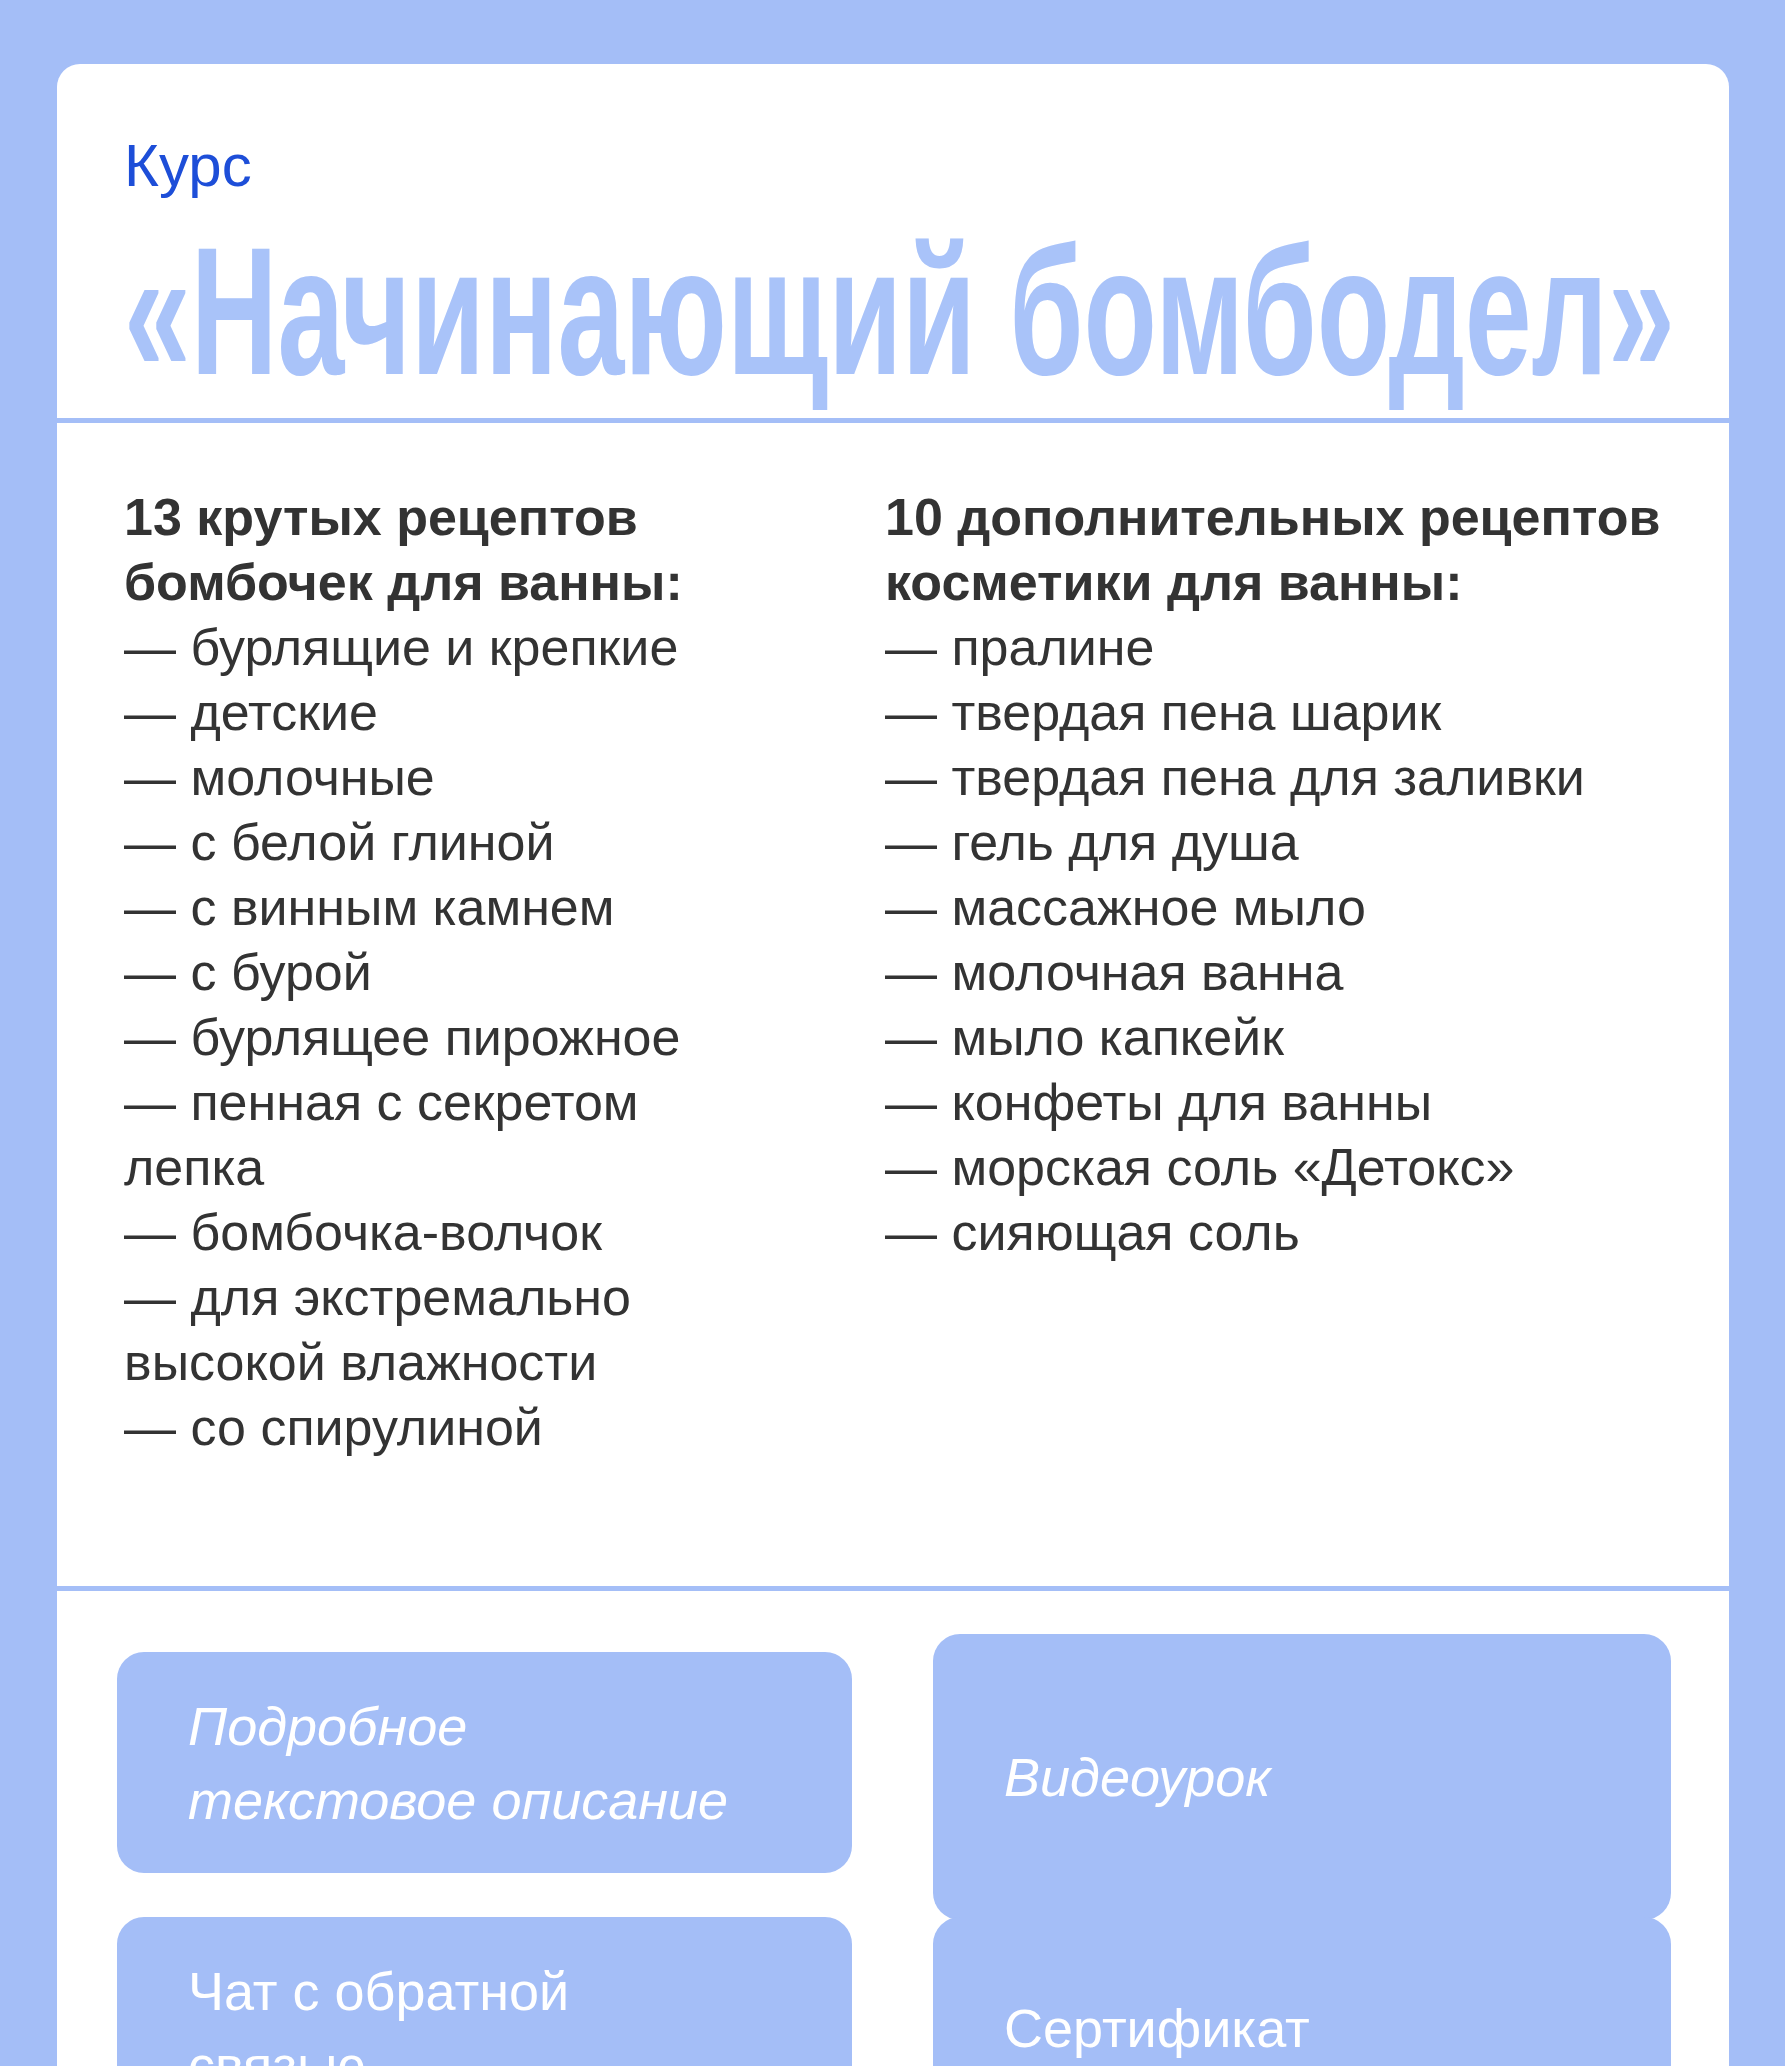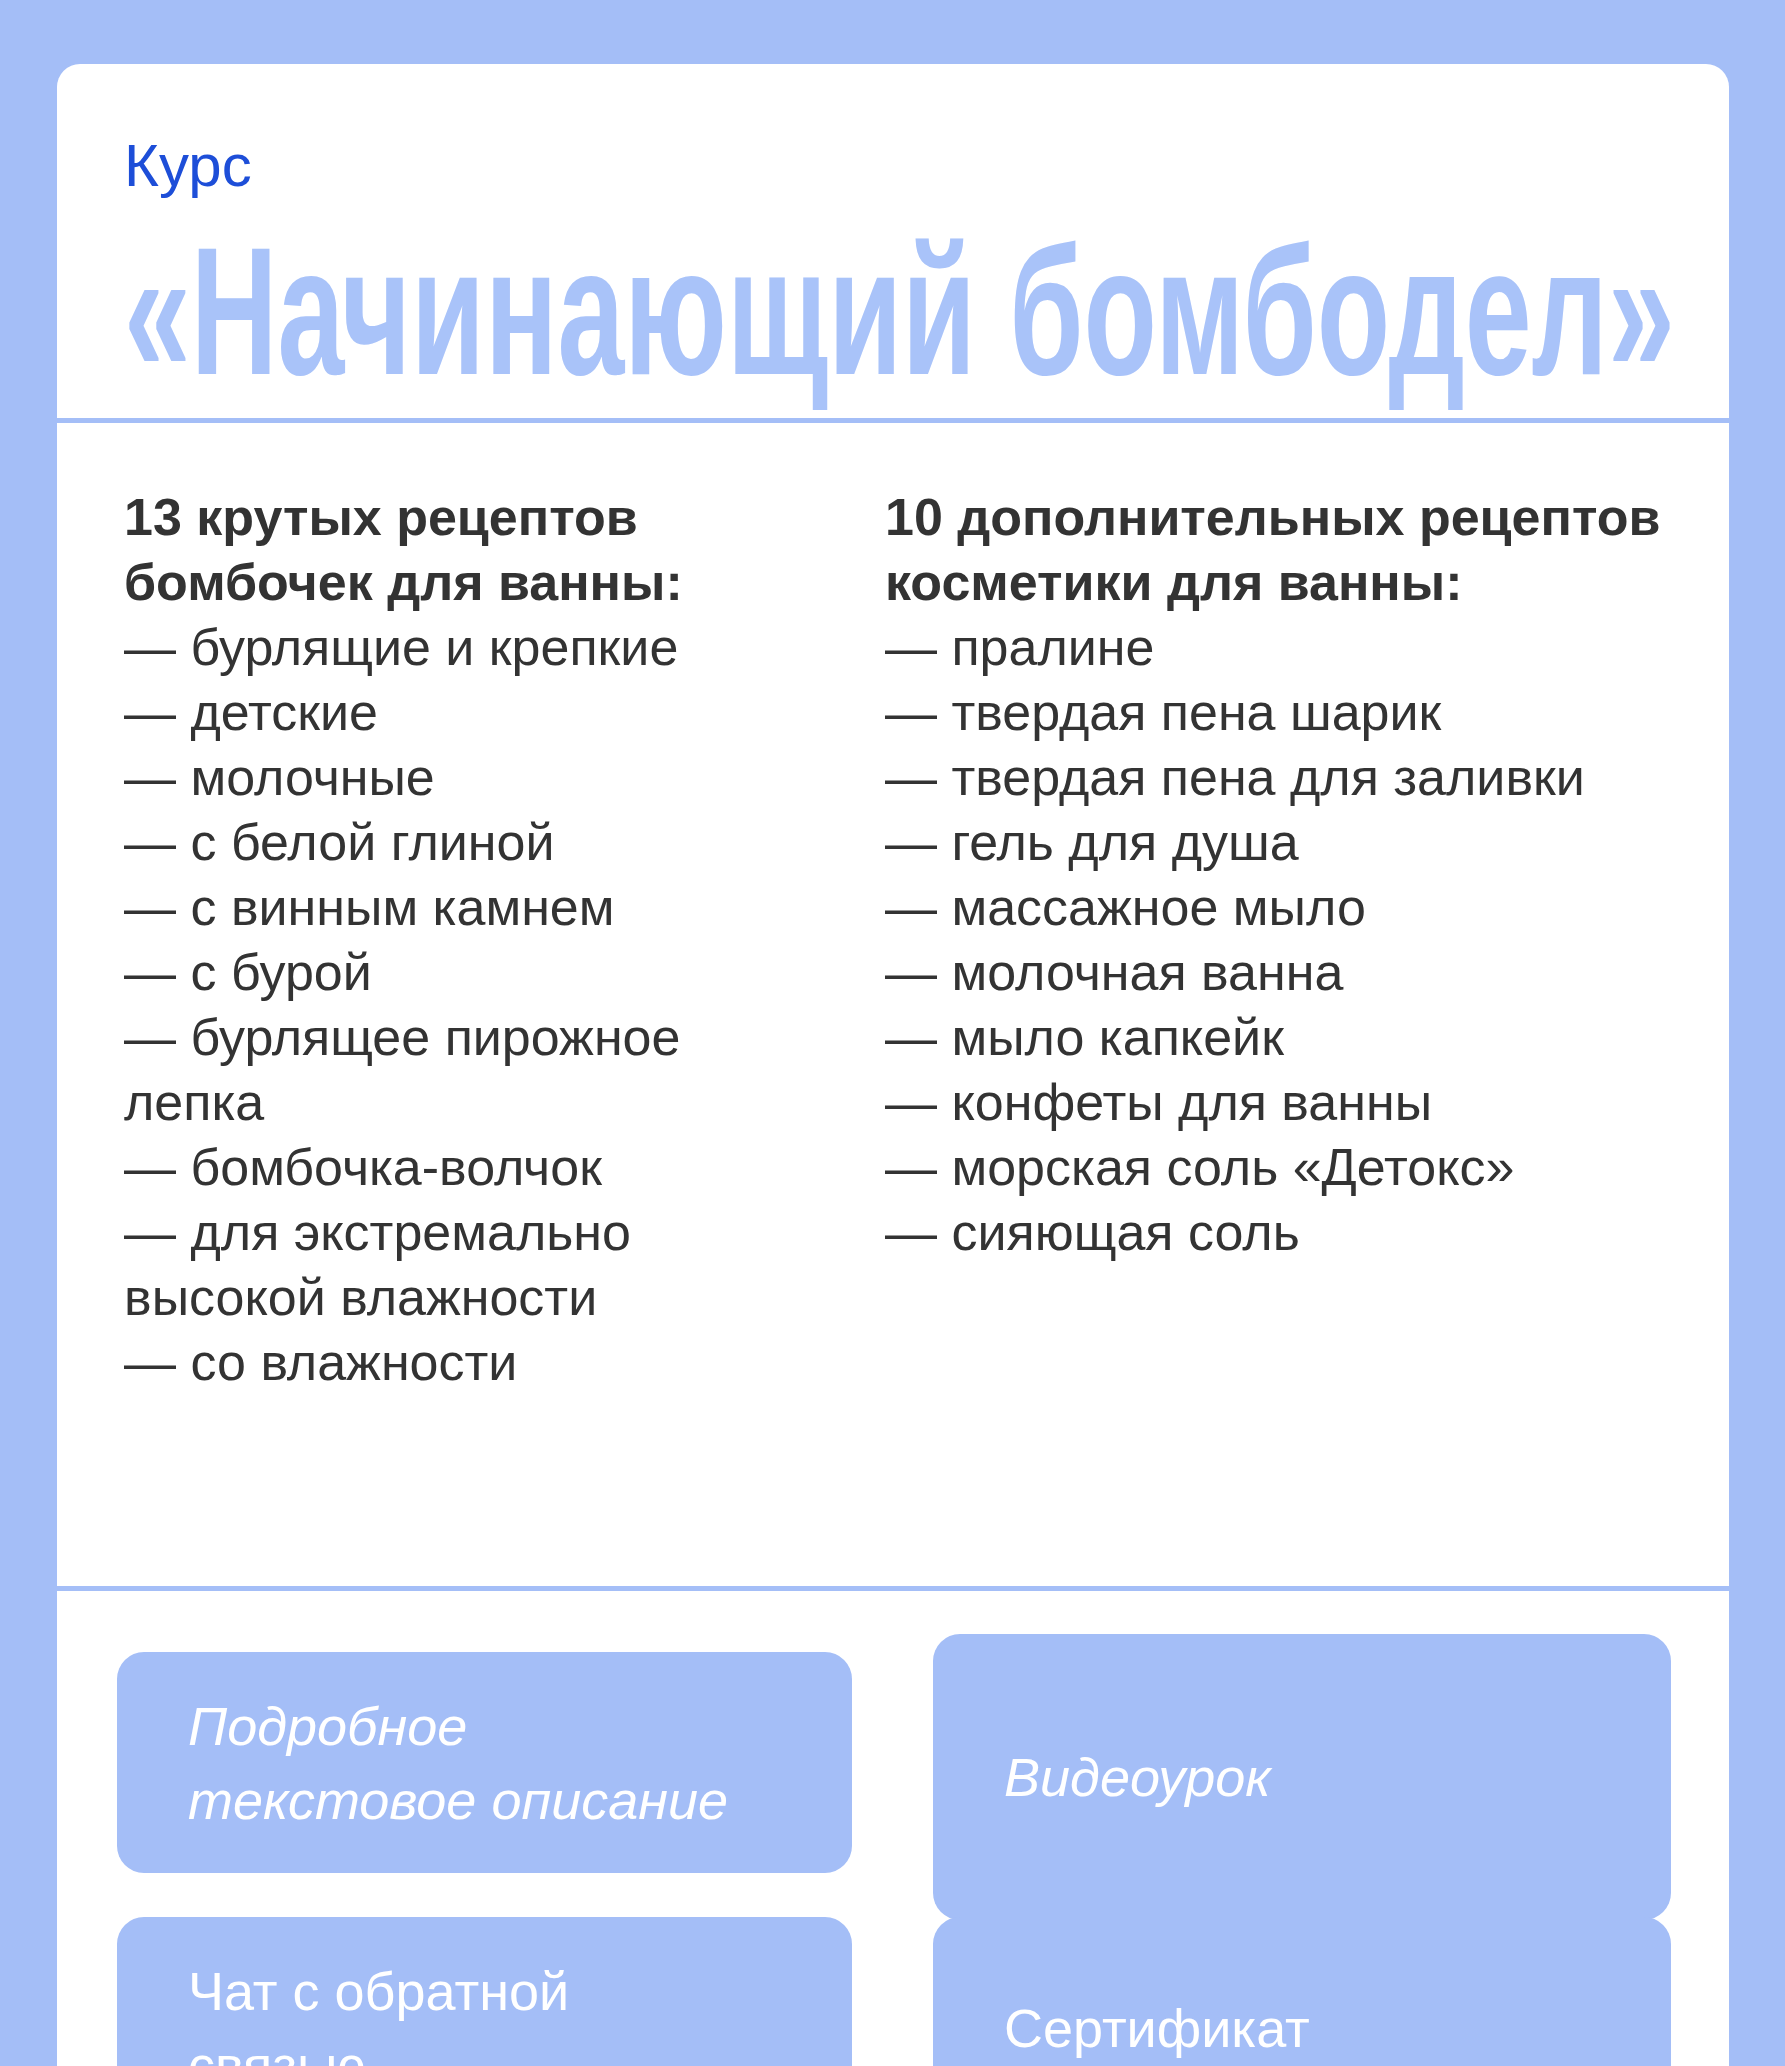--- a/index.html
+++ b/index.html
@@ -69,25 +69,26 @@
           <div class="hline">бомбочек для ванны:</div>
         </div>
       <div>
           <div class="line">— бурлящие и крепкие</div>
           <div class="line">— детские</div>
           <div class="line">— молочные</div>
           <div class="line">— с белой глиной</div>
           <div class="line">— с винным камнем</div>
           <div class="line">— с бурой</div>
           <div class="line">— бурлящее пирожное</div>
+          <div class="line">— пенная с секретом</div>
           <div class="line">лепка</div>
           <div class="line">— бомбочка-волчок</div>
           <div class="line">— для экстремально</div>
           <div class="line">высокой влажности</div>
-          <div class="line">— со влажности</div>
+          <div class="line">— со спирулиной</div>
         </div>
     </div>
 
     <div class="col right">
       <div>
           <div class="hline">10 дополнительных рецептов</div>
           <div class="hline">косметики для ванны:</div>
         </div>
       <div>
           <div class="line">— пралине</div>

